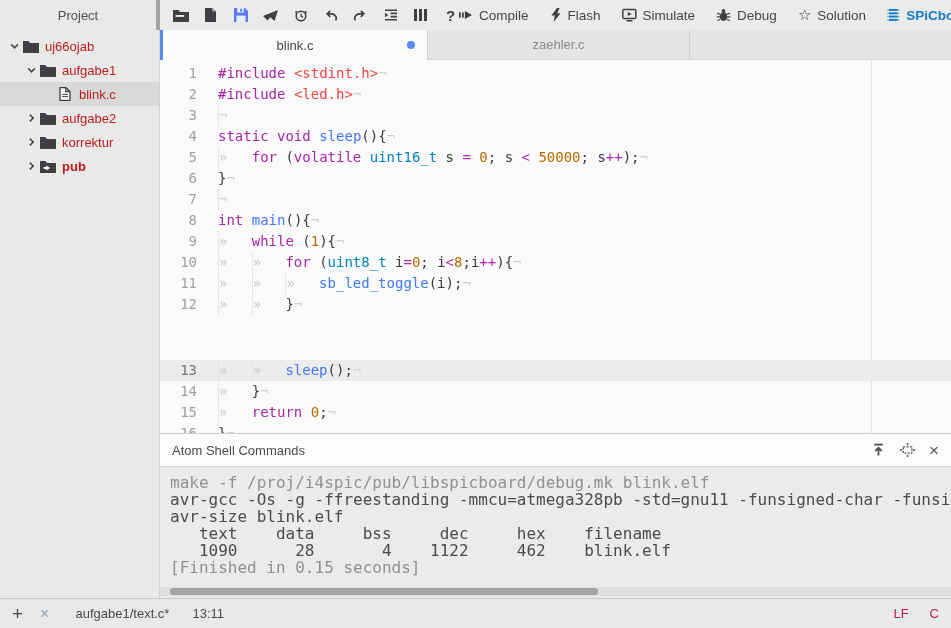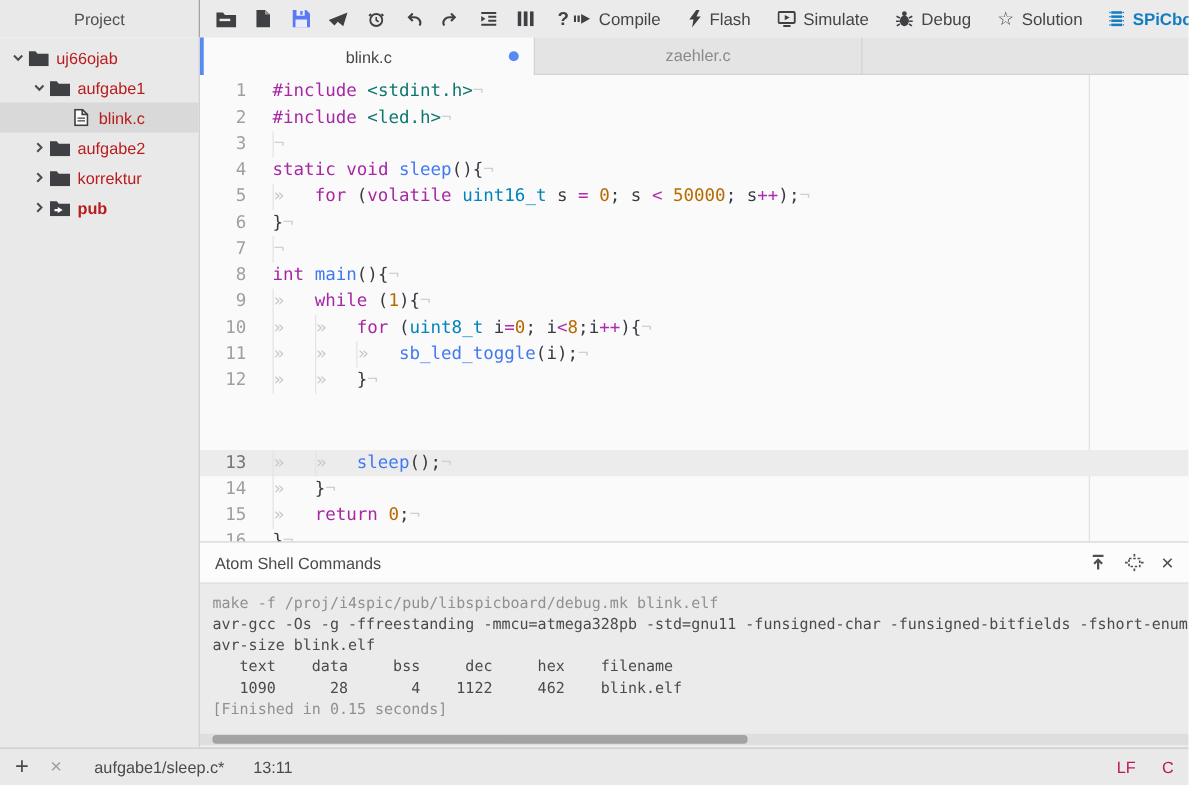--- a/index.html
+++ b/index.html
@@ -2,21 +2,21 @@
 <html><head>
 <meta charset="utf-8">
 <style>
   html,body{margin:0;padding:0;background:#fff;}
   *{box-sizing:border-box;}
   .app{position:relative;width:951px;height:628px;overflow:hidden;
        font-family:"Liberation Sans",sans-serif;font-size:13px;color:#3d3d3d;background:#fafafa;}
 
   
   .project-header{position:absolute;left:0;top:0;width:160px;height:30px;background:#e9e9e9;
-       border-right:1px solid #a3a3a3;display:flex;align-items:center;justify-content:center;color:#505050;}
+       border-right:4px solid #a3a3a3;display:flex;align-items:center;justify-content:center;color:#505050;}
   .toolbar{position:absolute;left:160px;top:0;right:0;height:30px;background:#ebebeb;
        display:flex;align-items:center;padding:0 10px;}
   .tb-left{display:flex;align-items:center;gap:13px;margin-left:2px;}
   .tbicon{width:17px;height:15px;display:inline-flex;align-items:center;justify-content:center;cursor:pointer;}
   .tbicon .qm{font-size:15px;font-weight:bold;color:#3f4043;line-height:1;}
   .tb-right{display:flex;align-items:center;gap:21px;margin-left:auto;padding-right:2px;}
   .tbbtn{display:inline-flex;align-items:center;gap:6px;color:#454545;cursor:pointer;font-size:13.5px;}
   .tbbtn .star{font-size:15px;color:#3f4043;line-height:1;}
   .tbbtn.brand{color:#147dc2;font-weight:bold;}
 
@@ -41,34 +41,34 @@
   
   .editor{flex:0 0 373px;background:#fafafa;position:relative;overflow:hidden;
        font-family:"DejaVu Sans Mono",monospace;font-size:14px;padding-top:3px;}
   .wrap-guide{position:absolute;left:711px;top:0;bottom:0;width:1px;background:#e2e2e2;}
   .line{height:21px;line-height:21px;white-space:pre;display:flex;position:relative;}
   .line.active{background:#ececec;margin-top:45px;}
   .ln{width:50px;flex:0 0 50px;text-align:right;padding-right:13px;color:#9fa0a4;}
   .line.active .ln{color:#75767a;}
   .code{padding-left:8px;}
   .tk{color:#a626a4;} .tf{color:#4078f2;} .tt{color:#0184bc;} .tn{color:#b76b01;}
-  .to{color:#b02cae;} .ts{color:#0f766e;} .tp{color:#383a42;}
+  .to{color:#b02cae;} .ts{color:#ef4444;} .tp{color:#383a42;}
   .tw{display:inline-block;width:4ch;color:#c6c7c9;border-left:1px solid #e4e4e4;}
   .te{color:#cfd0d1;}
   .tg{display:inline-block;width:0;height:21px;border-left:1px solid #e4e4e4;vertical-align:top;}
 
   
   .panel-header{flex:0 0 34px;background:#fcfcfc;border-top:1px solid #cecece;border-bottom:1px solid #d6d6d6;
        display:flex;align-items:center;padding:0 12px;color:#4a4a4a;}
   .ph-icons{margin-left:auto;display:flex;align-items:center;gap:14px;}
   .ph-icons .pico{width:15px;height:14px;display:inline-flex;align-items:center;justify-content:center;cursor:pointer;}
   .ph-icons .xchar{font-size:17px;color:#4f4f4f;line-height:1;cursor:pointer;}
 
   .console{flex:1 1 auto;background:#ebebeb;position:relative;overflow:hidden;
-       font-family:"DejaVu Sans Mono",monospace;font-size:12px;padding:7px 0 0 10px;color:#4b4b4b;}
+       font-family:"DejaVu Sans Mono",monospace;font-size:16px;padding:7px 0 0 10px;color:#4b4b4b;}
   .cline{white-space:pre;line-height:17px;}
   .cline.dim{color:#909090;}
   .hscroll-track{position:absolute;left:0;right:0;bottom:2px;height:9px;background:#dedede;}
   .hscroll-thumb{position:absolute;left:10px;bottom:3px;width:428px;height:7px;background:#a3a3a3;border-radius:3px;cursor:pointer;}
 
   
   .statusbar{position:absolute;left:0;right:0;bottom:0;height:30px;background:#e9e9e9;border-top:1px solid #c9c9c9;
        display:flex;align-items:center;padding:0 12px;color:#4a4a4a;}
   .sb-plus{font-size:19px;color:#4a4a4a;margin-right:17px;cursor:pointer;line-height:1;}
   .sb-x{font-size:16px;color:#98a0a8;margin-right:26px;cursor:pointer;line-height:1;}
@@ -358,21 +358,21 @@
         <div class="cline">   1090      28       4    1122     462    blink.elf</div>
         <div class="cline dim">[Finished in 0.15 seconds]</div>
         <div class="hscroll-track"></div>
       <div class="hscroll-thumb"></div>
     </div>
   </div>
 
   <div class="statusbar">
     <span class="sb-plus">+</span>
     <span class="sb-x">×</span>
-    <span class="sb-file">aufgabe1/sleep.c*</span>
+    <span class="sb-file">aufgabe1/text.c*</span>
     <span class="sb-cursor">13:11</span>
     <span class="sb-right">
       <span>LF</span>
       <span>C</span>
     </span>
   </div>
 
 </div>
 
 </body></html>

